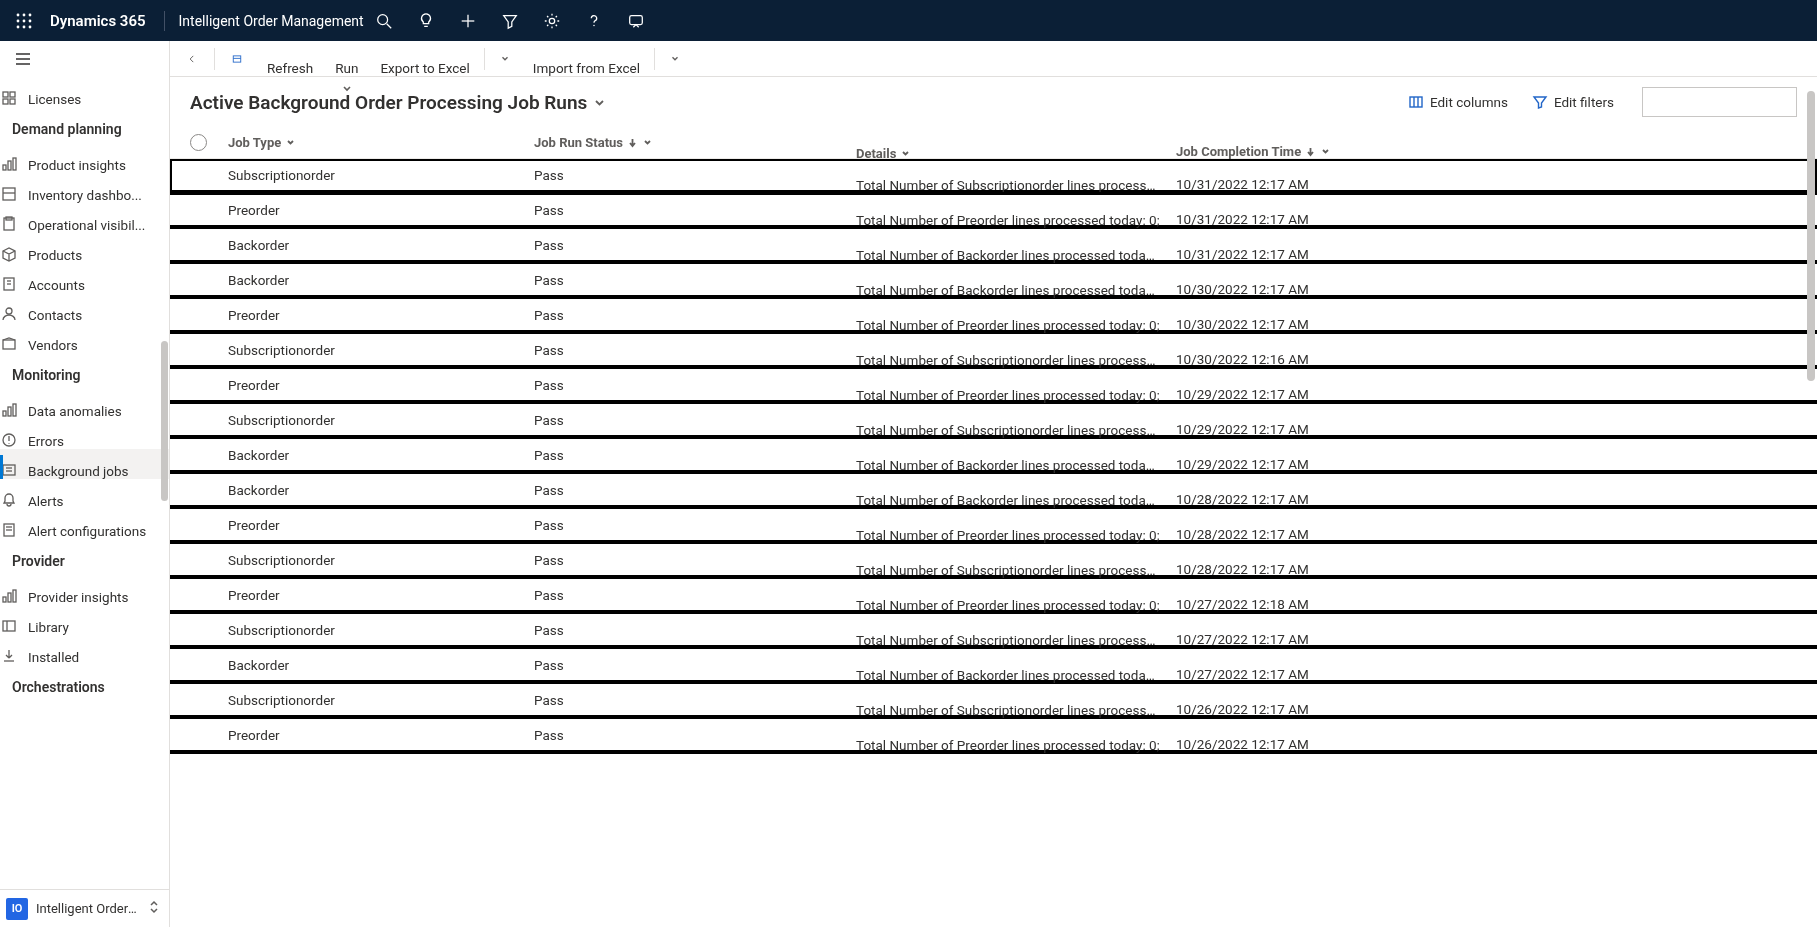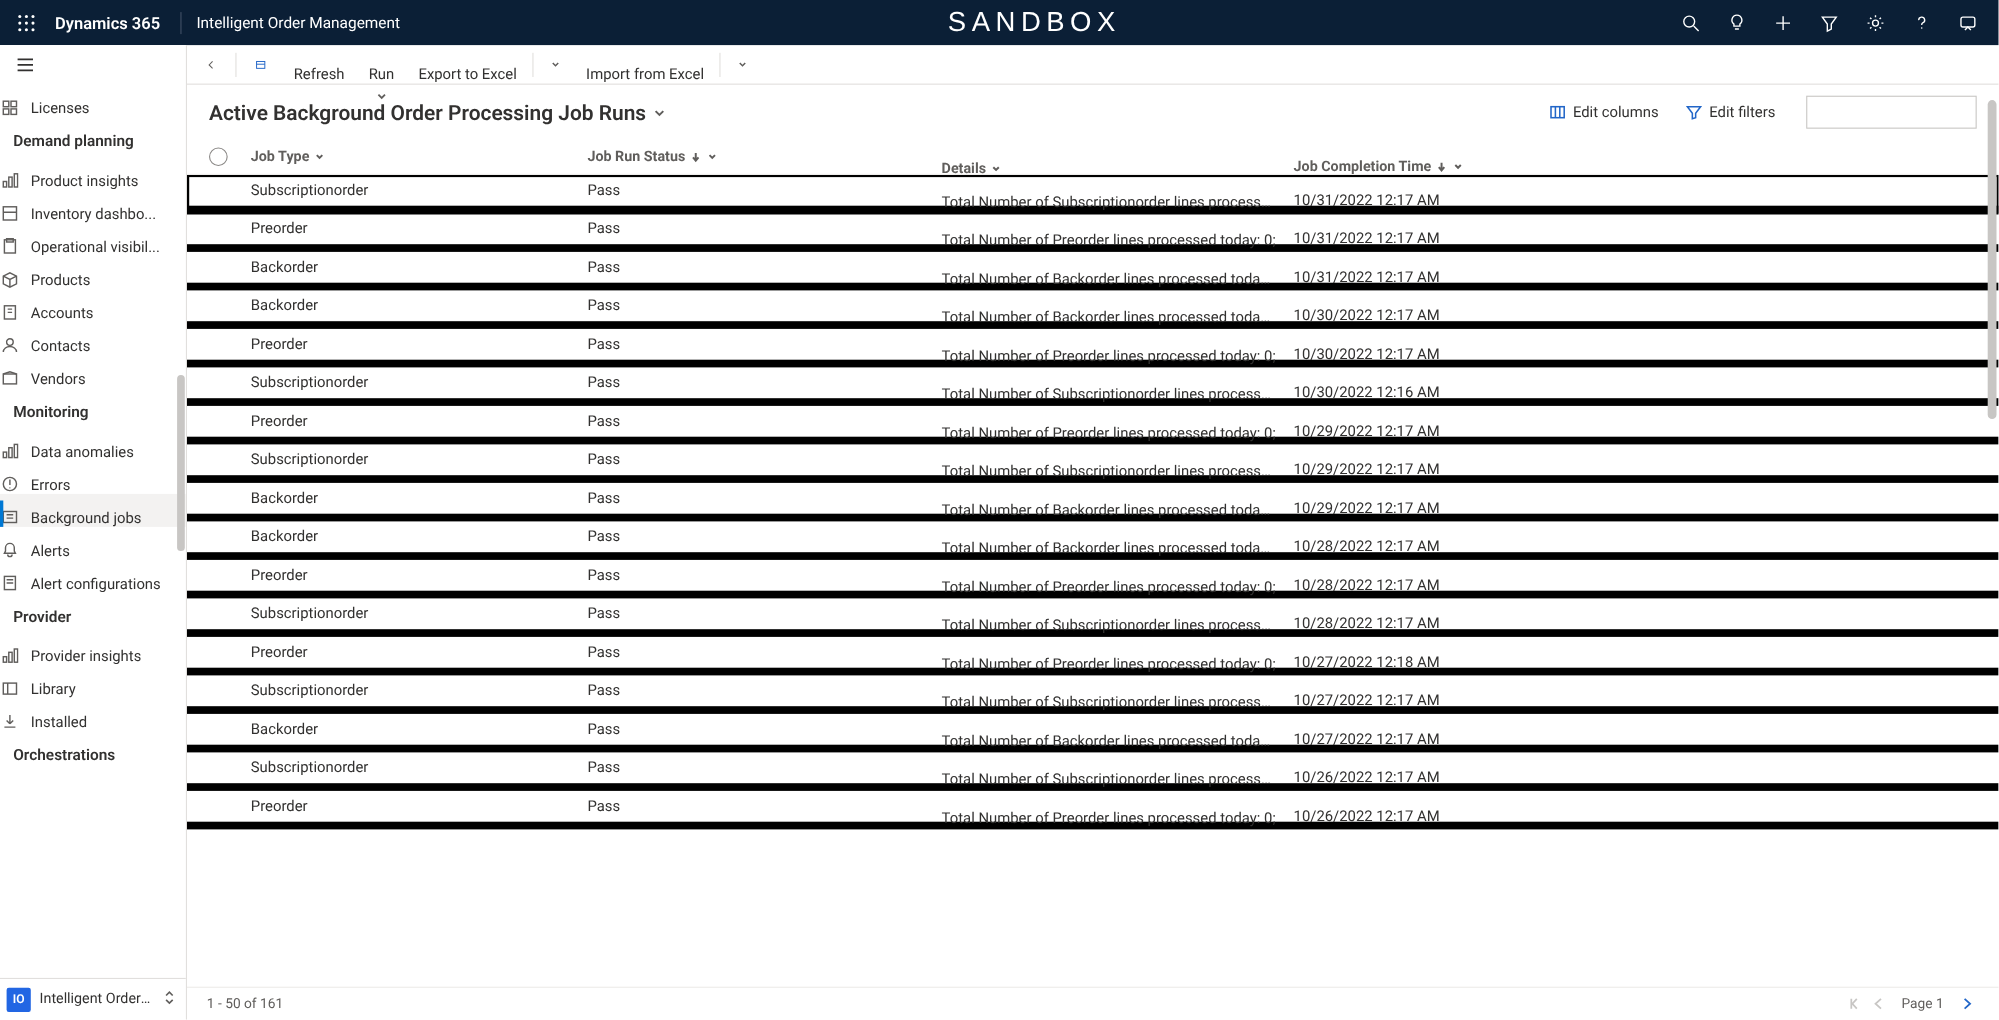--- a/index.html
+++ b/index.html
@@ -58,21 +58,21 @@
   .sel-col { width:32px; display:flex; align-items:center; justify-content:center; }
   .sel-col .ring { width:17px; height:17px; border:1.5px solid #8a8886; border-radius:50%; cursor:pointer; }
   .col-jobtype { width:320px; padding-left:14px;}
   .col-status { width:322px; }
   .col-details { width:320px;margin-top:21px; }
   .col-time { width:260px;margin-top:18px; }
   .col-head { display:flex; align-items:center; gap:4px; cursor:pointer; font-weight:700; }
   .col-head svg { width:11px; height:11px; fill:none; stroke:#605e5c; stroke-width:1.8; }
 
   .grid-body { flex:1; overflow:hidden; }
-  .row { height:35px; display:flex; align-items:center; border-bottom:7px solid #000000; padding-left:12px; font-size:13.5px; cursor:pointer; }
+  .row { height:35px; display:flex; align-items:center; border-bottom:4px solid #000000; padding-left:12px; font-size:13.5px; cursor:pointer; }
   .row.highlight { outline:3px solid #000; outline-offset:-2px; }
   .row .cell { white-space:nowrap; overflow:hidden; text-overflow:ellipsis; }
   .row .col-details { padding-right:16px; }
 
   .footer { height:30px; border-top:1px solid #edebe9; display:flex; align-items:center; padding:0 18px; font-size:12.5px; color:#605e5c; }
   .footer .spacer { flex:1; }
   .footer .pg-icn { width:22px; display:flex; align-items:center; justify-content:center; }
   .footer .pg-icn svg { width:13px; height:13px; fill:none; stroke-width:1.6; }
   .footer .disabled svg { stroke:#c8c6c4; }
   .footer .enabled svg { stroke:#2266c8; }
@@ -91,23 +91,20 @@
         <circle cx="8" cy="8" r="1.4"></circle>
         <circle cx="14" cy="8" r="1.4"></circle>
         <circle cx="2" cy="14" r="1.4"></circle>
         <circle cx="8" cy="14" r="1.4"></circle>
         <circle cx="14" cy="14" r="1.4"></circle>
       </svg>
   </div>
   <span class="brand">Dynamics 365</span>
   <span class="vbar"></span>
   <span class="product-name">Intelligent Order Management</span>
-  <div class="sandbox-wrap">
-    <span class="sandbox">SANDBOX</span>
-  </div>
   <div class="top-icons">
     <div class="top-icon">
         <svg viewBox="0 0 20 20">
           <circle cx="8.5" cy="8.5" r="5.5"></circle>
           <line x1="13" y1="13" x2="18" y2="18"></line>
         </svg>
       </div>
     <div class="top-icon">
         <svg viewBox="0 0 20 20">
           <path d="M10 2a5 5 0 0 0-3 9v2h6v-2a5 5 0 0 0-3-9z"></path>
@@ -566,36 +563,16 @@
         </div>
         <div class="row">
           <div class="sel-col"></div>
           <div class="cell col-jobtype">Preorder</div>
           <div class="cell col-status">Pass</div>
           <div class="cell col-details">Total Number of Preorder lines processed today: 0;</div>
           <div class="cell col-time">10/26/2022 12:17 AM</div>
         </div>
       </div>
 
-    <div class="footer">
-      <span>1 - 50 of 161</span>
-      <div class="spacer"></div>
-      <div class="pg-icn disabled">
-          <svg viewBox="0 0 13 13">
-            <path d="M4 2v9M9 2L5 6.5L9 11"></path>
-          </svg>
-        </div>
-      <div class="pg-icn disabled">
-          <svg viewBox="0 0 13 13">
-            <path d="M9 2L4 6.5L9 11"></path>
-          </svg>
-        </div>
-      <span style="margin:0 10px">Page 1</span>
-      <div class="pg-icn enabled">
-          <svg viewBox="0 0 13 13">
-            <path d="M4 2l5 4.5L4 11"></path>
-          </svg>
-        </div>
-    </div>
 
     <div class="main-scroll-thumb"></div>
   </div>
 </div>
 
 </body></html>

